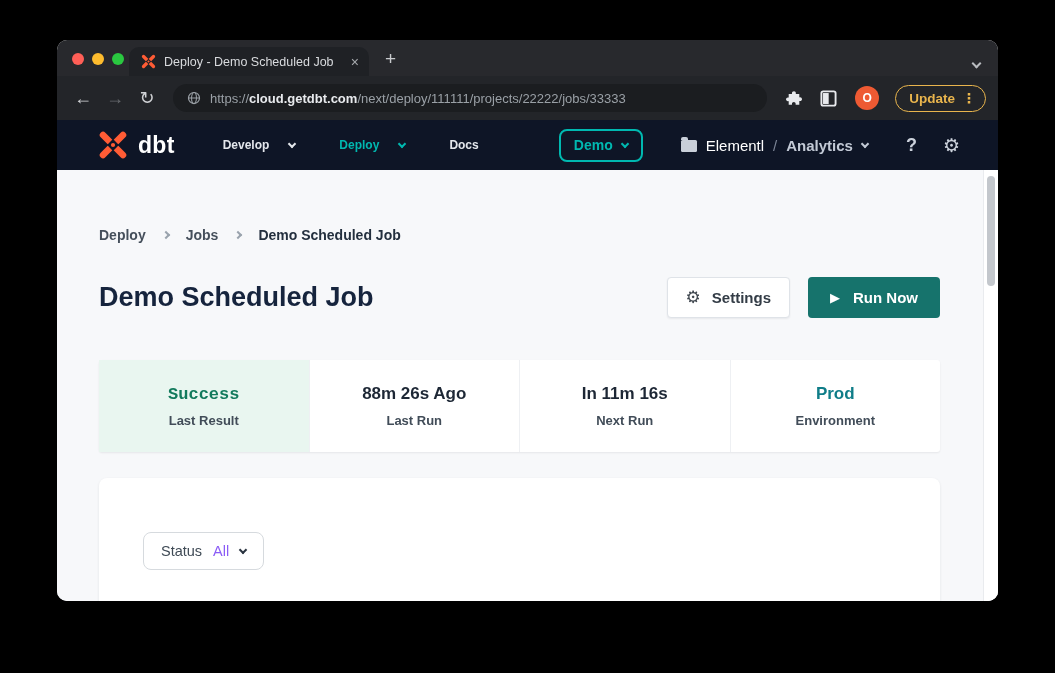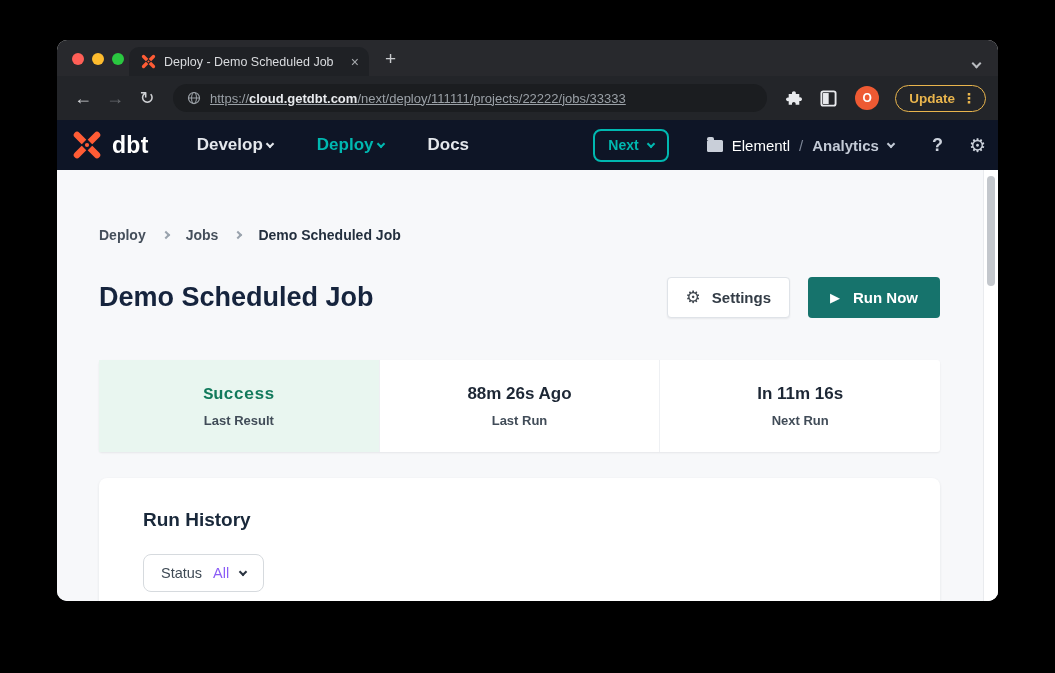--- a/index.html
+++ b/index.html
@@ -25,31 +25,31 @@
   .tab-title { color:#d9dbde; font-size:12.5px; flex:1; white-space:nowrap; overflow:hidden; }
   .tab-close { color:#a7aaae; font-size:14px; line-height:1; }
   .newtab { color:#c8cacd; font-size:19px; line-height:1; margin:0 0 8px 16px; }
   .chev { display:inline-block; width:7px; height:7px; border-right:2px solid currentColor; border-bottom:2px solid currentColor; transform:rotate(45deg); }
   .chev.right { transform:rotate(-45deg); }
   .strip-chev { position:absolute; right:18px; top:13px; color:#b9bcc0; }
   
   .toolbar { height:44px; background:#232529; display:flex; align-items:center; padding:0 12px; gap:4px; flex:none; }
   .nav-btn { color:#cfd1d4; font-size:18px; width:28px; text-align:center; line-height:1; }
   .nav-btn.disabled { color:#66696d; }
-  .urlbar { flex:1; height:28px; background:#1b1d20; border-radius:14px; display:flex; align-items:center; padding:0 14px; gap:9px; margin:0 8px; color:#9aa0a6; font-size:13px; min-width:0; white-space:nowrap; overflow:hidden;text-decoration:underline; }
+  .urlbar { flex:1; height:28px; background:#1b1d20; border-radius:14px; display:flex; align-items:center; padding:0 14px; gap:9px; margin:0 8px; color:#9aa0a6; font-size:13px; min-width:0; white-space:nowrap; overflow:hidden; }
   .url-host { color:#e8eaed; font-weight:bold; }
   .tool-icon { margin:0 7px; display:flex; align-items:center; }
   .avatar { width:24px; height:24px; border-radius:50%; background:#ee5a33; color:#fff; font-weight:bold; font-size:12px; display:flex; align-items:center; justify-content:center; margin:0 7px; }
   .update { border:1.5px solid #e9b54d; color:#e9b54d; border-radius:14px; height:27px; padding:0 9px 0 13px; display:flex; align-items:center; gap:7px; font-weight:bold; font-size:13.5px; margin-left:5px; }
   .kebab { font-size:14px; font-weight:bold; }
   
-  .dbtnav { height:50px; background:#0e1526; display:flex; align-items:center; padding:0 12px; flex:none; }
+  .dbtnav { height:50px; background:#0e1526; display:flex; align-items:center; padding:0 38px; flex:none; }
   .brand { display:flex; align-items:center; gap:7px; margin-right:48px; }
   .brand-text { color:#fff; font-size:23px; font-weight:bold; letter-spacing:.3px; }
-  .nav-link { position:relative; height:57px; display:flex; align-items:center; gap:4px; margin-right:44px; color:#e4e7ec; font-size:17px; font-weight:600; }
+  .nav-link { position:relative; height:57px; display:flex; align-items:center; gap:20px; margin-right:44px; color:#e4e7ec; font-size:12px; font-weight:600; }
   .nav-link .chev { width:6px; height:6px; margin-top:-3px; }
   .nav-link.active { color:#00b8b0; }
   .nav-link.active::after { content:""; position:absolute; left:0; right:0; bottom:0; height:3px; background:#00b8b0; }
   .spacer { flex:1; }
   .beta { border:2px solid #00b8b0; color:#00b8b0; border-radius:8px; height:33px; padding:0 13px; display:flex; align-items:center; gap:9px; font-weight:bold; font-size:14px; margin-right:38px; }
   .beta .chev { width:6px; height:6px; margin-top:-3px; }
   .acct { display:flex; align-items:center; gap:9px; margin-right:38px; font-size:15px; color:#c3cad6; }
   .acct-name { color:#fff; font-weight:normal; }
   .acct-sep { color:#7d8697; }
   .acct-proj { font-weight:600; }
@@ -161,21 +161,21 @@
     </div>
     <div class="nav-link active">
       <span>Deploy</span>
       <span class="chev"></span>
     </div>
     <div class="nav-link">
       <span>Docs</span>
     </div>
     <div class="spacer"></div>
     <div class="beta">
-      <span>Next</span>
+      <span>Demo</span>
       <span class="chev"></span>
     </div>
     <div class="acct">
       <span class="folder"></span>
       <span class="acct-name">Elementl</span>
       <span class="acct-sep">/</span>
       <span class="acct-proj">Analytics</span>
       <span class="chev"></span>
     </div>
     <span class="help">?</span>
@@ -213,24 +213,27 @@
           <span class="stat-label">Last Result</span>
         </div>
         <div class="stat">
           <span class="stat-value">88m 26s Ago</span>
           <span class="stat-label">Last Run</span>
         </div>
         <div class="stat">
           <span class="stat-value">In 11m 16s</span>
           <span class="stat-label">Next Run</span>
         </div>
+        <div class="stat">
+          <span class="stat-value teal">Prod</span>
+          <span class="stat-label">Environment</span>
+        </div>
       </div>
 
       <div class="history">
-        <div class="history-title">Run History</div>
         <div class="filter">
           <span>Status</span>
           <span class="filter-value">All</span>
           <span class="chev"></span>
         </div>
       </div>
 
     </div>
     <div class="scrollcol">
       <div class="thumb"></div>

